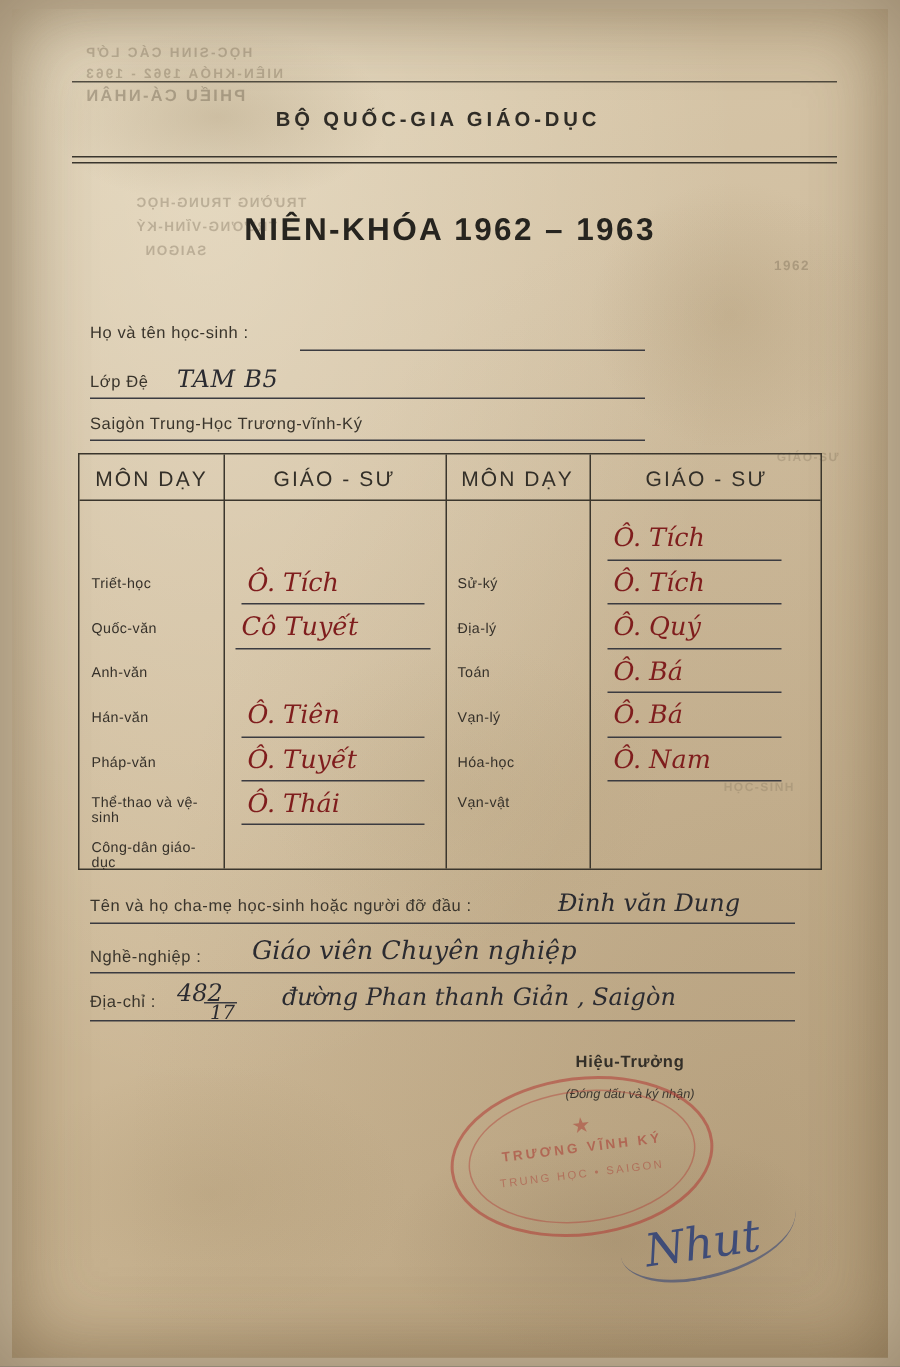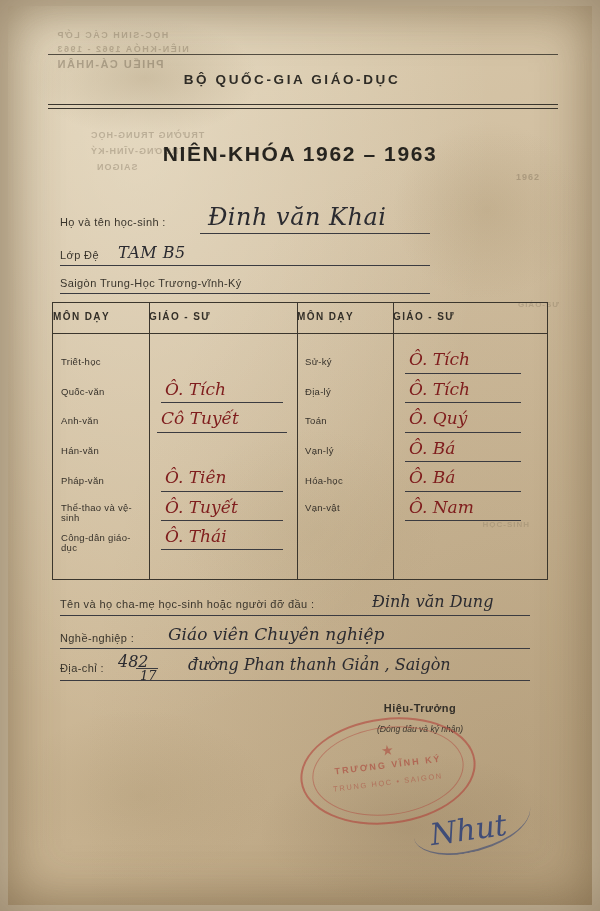--- a/index.html
+++ b/index.html
@@ -109,34 +109,35 @@
   }
   .tbl .vline { position: absolute; top: 0; bottom: 0; width: 0; border-left: 1.4px solid #3b362d; }
   .v1 { left: 96px; }
   .v2 { left: 244px; }
   .v3 { left: 340px; }
   .tbl .hline { position: absolute; left: 0; right: 0; border-top: 1.4px solid #3b362d; }
   .h1 { top: 30px; }
 
   .th {
     position: absolute; top: 8px;
-    font-size: 10px; font-weight: 700; letter-spacing: 1.4px;
+    font-size: 14px; font-weight: 400; letter-spacing: 1.4px;
     color: #332f28;
-    text-align: left;
+    text-align: center;
   }
   .th1 { left: 0; width: 96px; }
   .th2 { left: 96px; width: 148px; }
   .th3 { left: 244px; width: 96px; }
   .th4 { left: 340px; width: 156px; }
 
   .subj {
     position: absolute;
     font-size: 9.5px; letter-spacing: .3px;
     color: #36312a;
     line-height: 1.05;
+    margin-top: 28px;
   }
   .teach {
     position: absolute;
     font-family: "DejaVu Serif", serif;
     font-style: italic;
     font-size: 17px;
     color: #7f1d1d;
   }
   .ul {
     position: absolute;
@@ -251,21 +252,20 @@
 
   <div class="printed">
     <div class="rule rule-top"></div>
     <div class="ministry">BỘ QUỐC-GIA GIÁO-DỤC</div>
     <div class="rule rule-a"></div>
     <div class="rule rule-b"></div>
 
     <div class="year">NIÊN-KHÓA 1962 – 1963</div>
 
     <div class="frow fr1">Họ và tên học-sinh :</div>
-    <div class="hw hw-name">Đinh văn Khai</div>
     <div class="ul" style="left:200px; top:233px; width:230px;"></div>
 
     <div class="frow fr2">Lớp Đệ</div>
     <div class="hw hw-class">TAM B5</div>
     <div class="ul" style="left:60px; top:265px; width:370px;"></div>
 
     <div class="frow fr3">Saigòn Trung-Học Trương-vĩnh-Ký</div>
     <div class="ul" style="left:60px; top:293px; width:370px;"></div>
 
     <div class="tbl">

